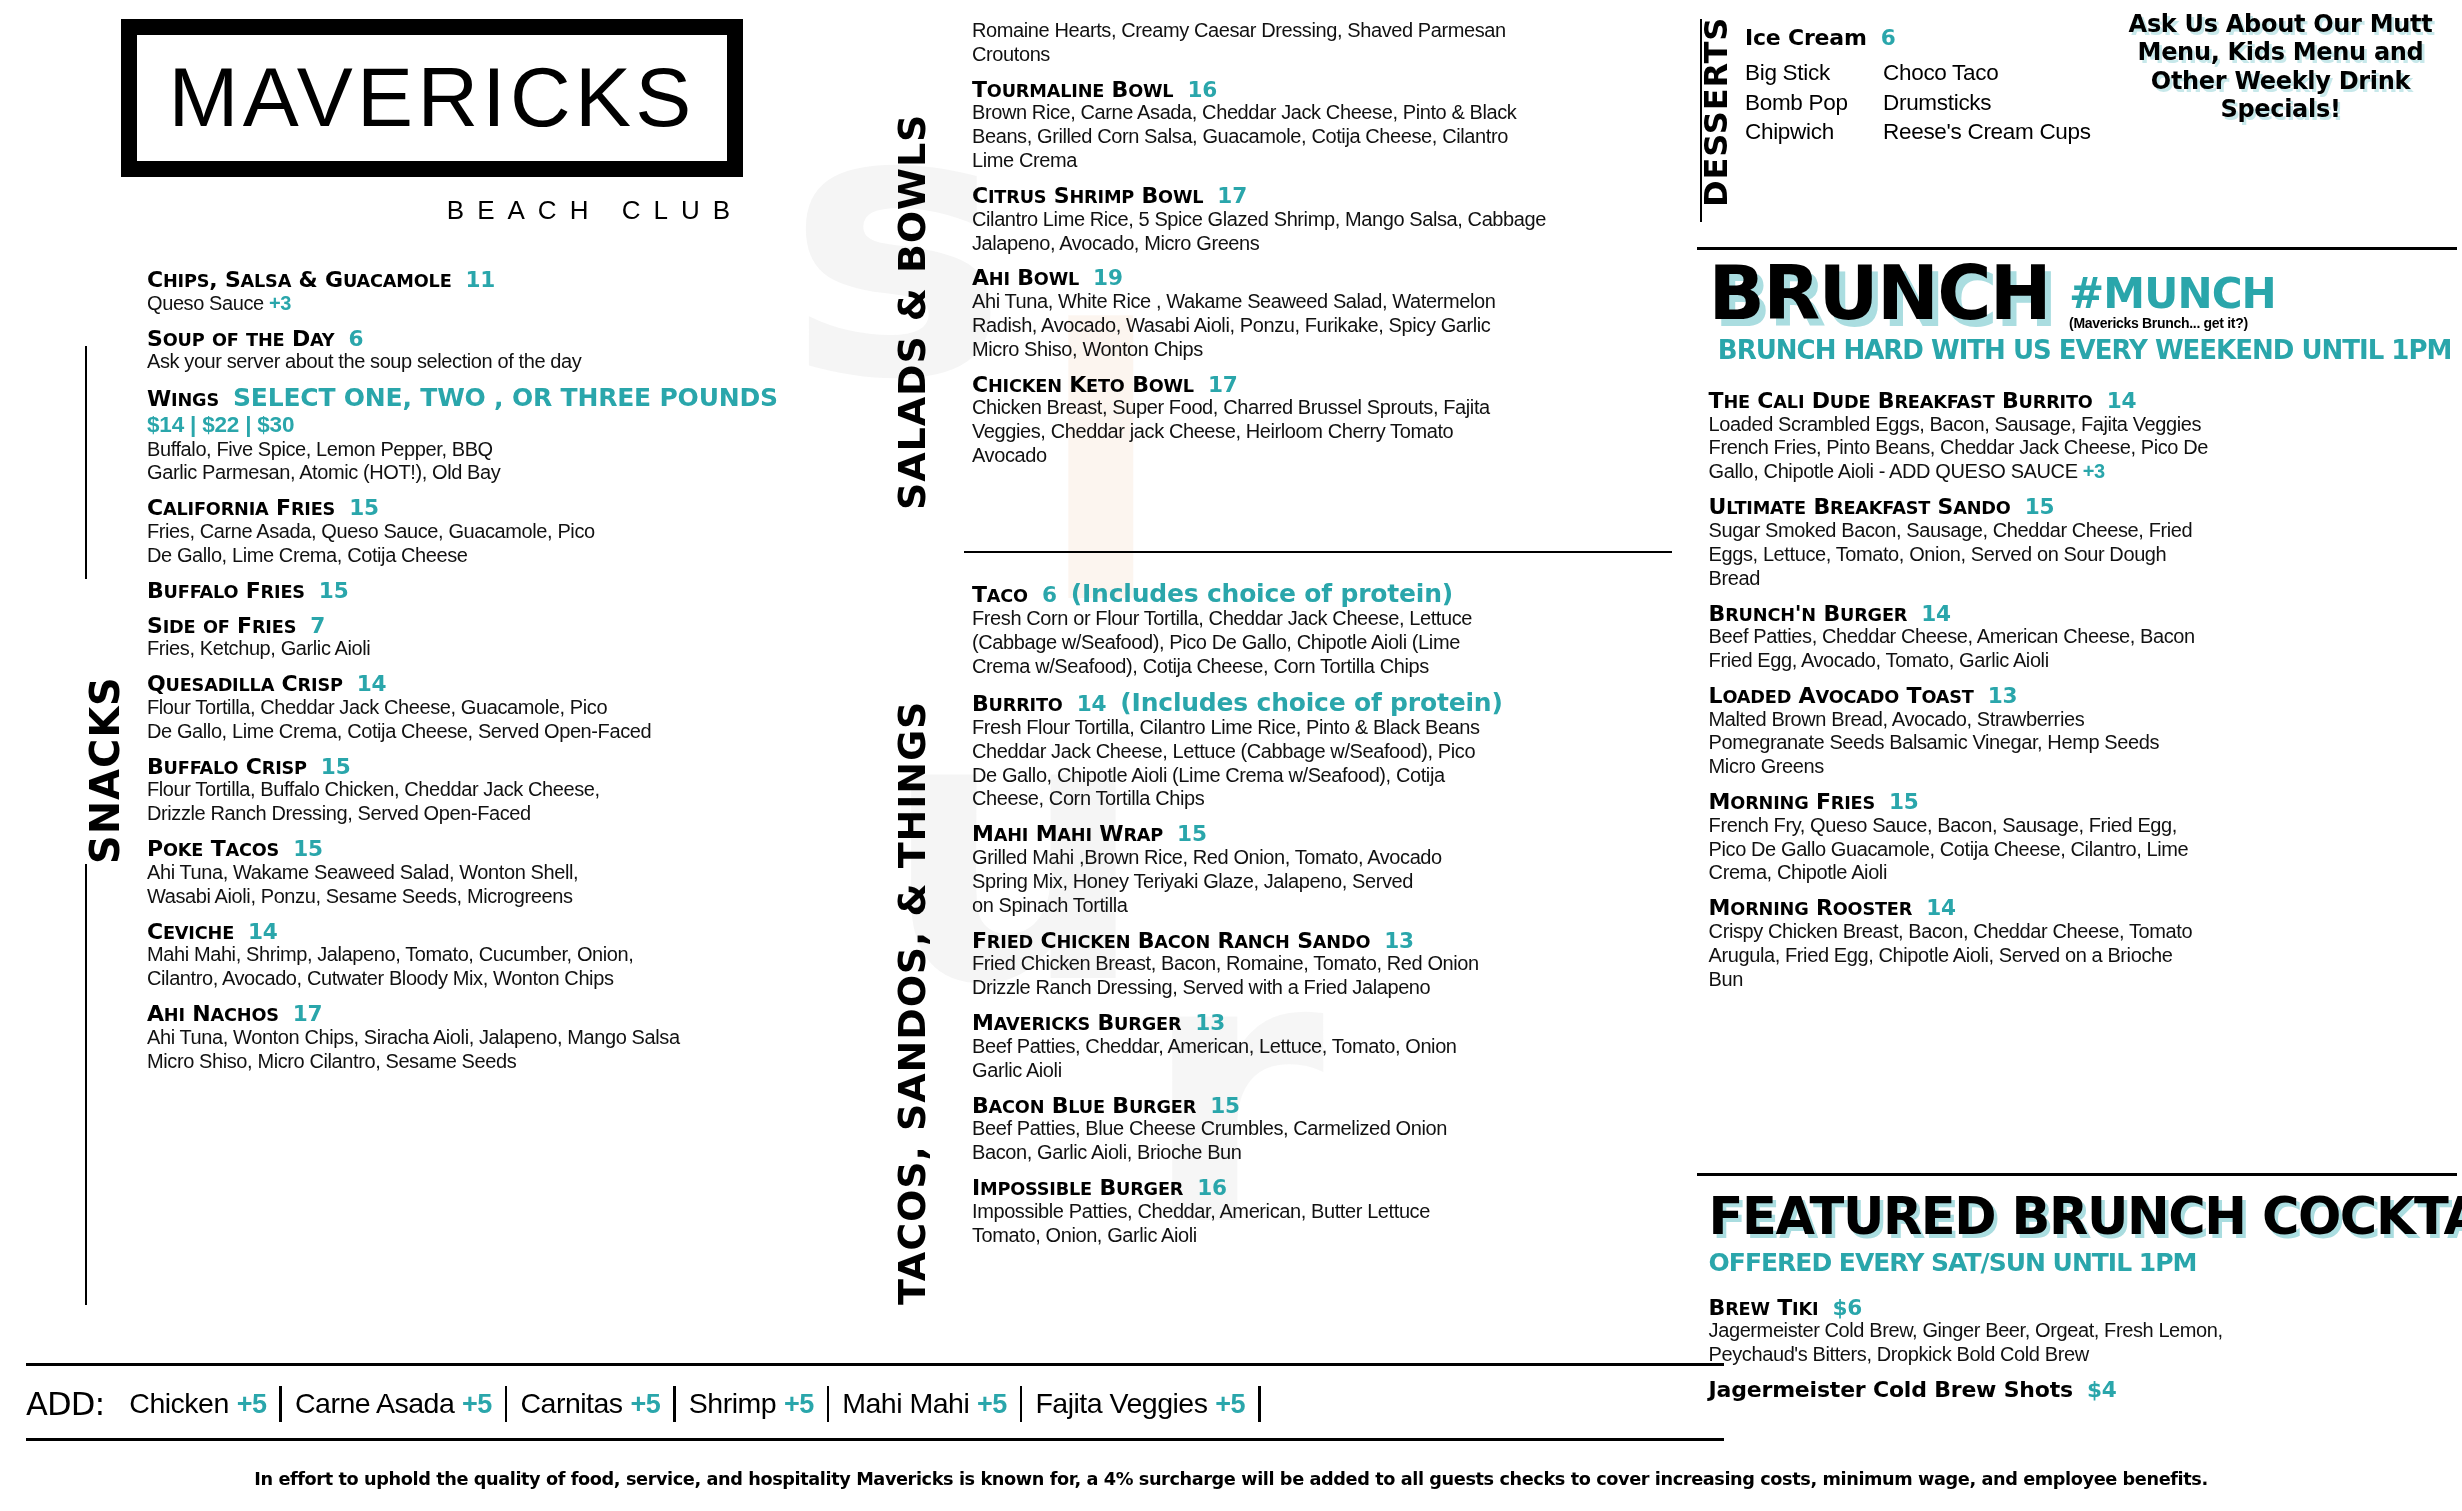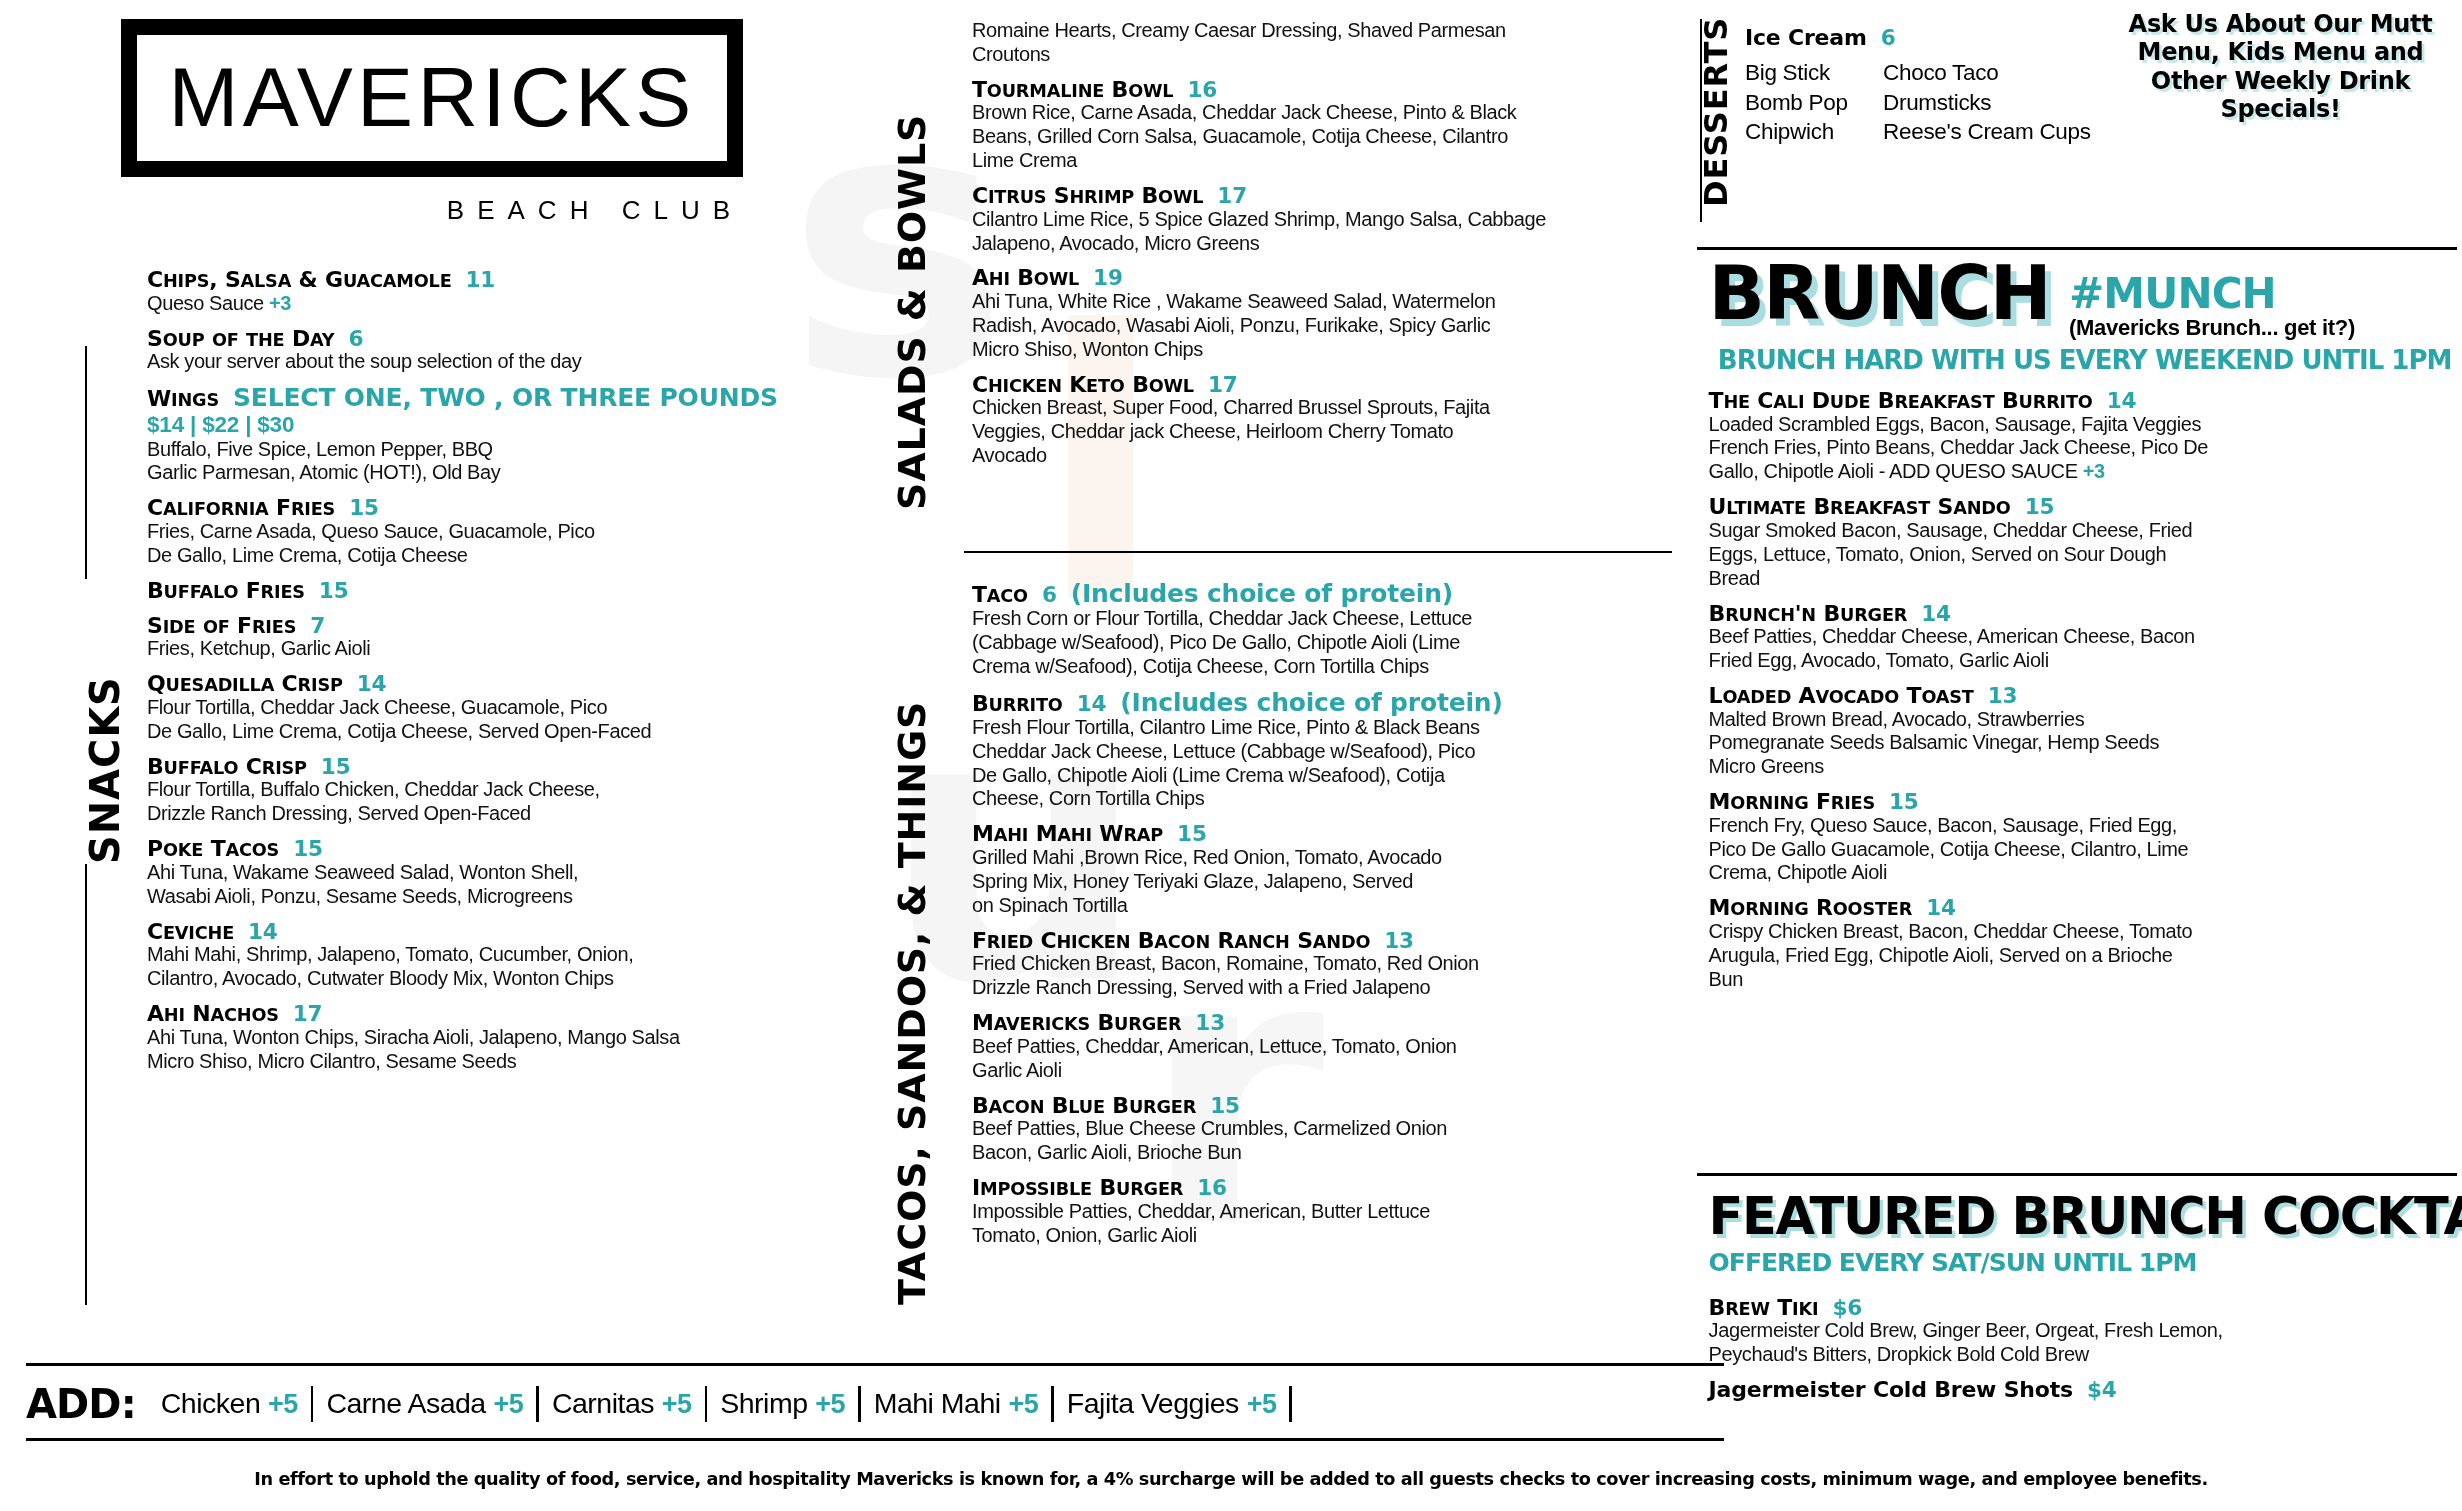--- a/index.html
+++ b/index.html
@@ -142,21 +142,21 @@
   }
   .munch {
     font-family: "DejaVu Sans", sans-serif;
     font-weight: 700;
     font-size: 42px;
     letter-spacing: -0.9px;
     color: #2aa6ab;
     line-height: 1;
   }
   .munch-sub {
-    font-size: 22px;
+    font-size: 14px;
     font-weight: 700;
     color: #000;
     letter-spacing: -0.3px;
   }
   .brunch-tag {
     font-family: "DejaVu Sans", sans-serif;
     font-weight: 700;
     font-size: 26px;
     letter-spacing: -1px;
     color: #2aa6ab;
@@ -208,22 +208,22 @@
     width: 1698px;
     height: 59px;
     display: flex;
     align-items: center;
     gap: 0;
     font-size: 28.5px;
     letter-spacing: -0.5px;
   }
   .addbar .lbl {
     font-family: "DejaVu Sans", sans-serif;
-    font-weight: 700;
-    font-size: 40px;
+    font-weight: 400;
+    font-size: 32px;
     margin-right: 12px;
     letter-spacing: -0.9px;
   }
   .addbar .opt { display:flex; align-items:baseline; gap:7.8px; padding: 0 13px; }
   .addbar .opt .p { color:#2aa6ab; font-weight:700; font-size:27px; }
   .addbar .sep { width:2.6px; height:36px; background:#000; }
 
   .hrule {
     position: absolute;
     background: #000;

